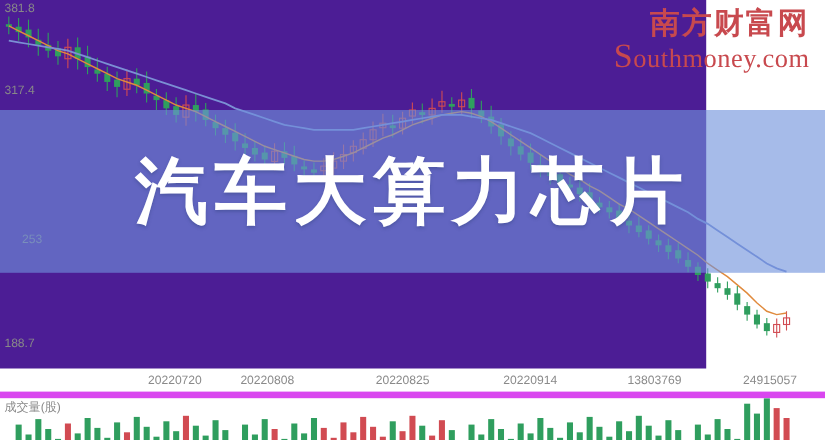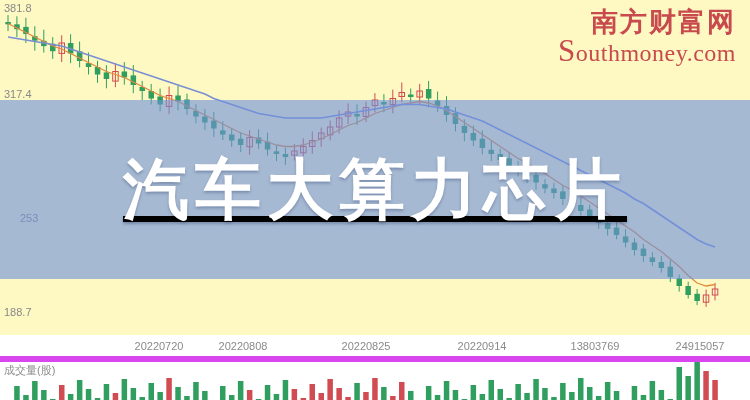--- a/index.html
+++ b/index.html
@@ -14,23 +14,23 @@
     overflow: hidden;
     background: #ffffff;
     font-family: "Liberation Sans", sans-serif;
   }
 
   
   #plot {
     position: absolute;
     left: 0;
     top: 0;
-    width: 750px;
+    width: 642px;
     height: 335px;
-    background: #fef9c3;
+    background: #4c1d95;
   }
   #plot svg { display: block; }
 
   
   .ylabel {
     position: absolute;
     left: 4px;
     font-size: 11px;
     color: #888888;
     letter-spacing: 0px;
@@ -71,27 +71,26 @@
     color: #8a8a8a;
     white-space: nowrap;
   }
 
   
   #banner {
     position: absolute;
     left: 0;
     top: 100px;
     width: 750px;
-    height: 179px;
+    height: 148px;
     background: rgba(112, 146, 219, 0.62);
     display: flex;
     align-items: center;
     justify-content: center;
     pointer-events: none;
-    text-decoration: underline;
   }
   #banner-title {
     color: #ffffff;
     font-size: 66px;
     font-weight: bold;
     letter-spacing: 6px;
     line-height: 1;
     text-shadow: 0 2px 3px rgba(40, 60, 110, 0.35);
     white-space: nowrap;
     font-family: "DejaVu Sans", sans-serif;
@@ -292,21 +291,21 @@
           <line x1="706.1" y1="289.6" x2="706.1" y2="306.9" stroke="#d14b52" stroke-width="1"></line>
           <rect x="703.3" y="295.0" width="5.5" height="7.2" fill="none" stroke="#d14b52" stroke-width="1"></rect>
           <line x1="715.0" y1="282.9" x2="715.0" y2="300.4" stroke="#d14b52" stroke-width="1"></line>
           <rect x="712.3" y="289.0" width="5.5" height="6.0" fill="none" stroke="#d14b52" stroke-width="1"></rect>
         </g>
       <path id="ma-short" fill="none" stroke="#e08a3c" stroke-width="1.3" d="M8.0,23.5 L16.9,28.0 L25.9,32.5 L34.8,37.0 L43.8,41.5 L52.7,46.0 L61.7,49.0 L70.6,53.5 L79.6,58.0 L88.5,62.5 L97.5,67.0 L106.4,71.5 L115.4,74.5 L124.3,77.5 L133.3,82.0 L142.2,86.5 L151.2,91.0 L160.1,95.5 L169.1,98.5 L178.0,101.5 L187.0,106.0 L195.9,110.5 L204.9,115.0 L213.8,119.5 L222.8,124.0 L231.7,128.5 L240.7,133.0 L249.6,136.0 L258.6,139.0 L267.5,142.0 L276.5,145.0 L285.4,146.5 L294.4,146.5 L303.3,145.0 L312.3,142.0 L321.2,139.0 L330.2,134.5 L339.1,130.0 L348.1,125.5 L357.0,122.5 L366.0,118.0 L374.9,113.5 L383.9,110.5 L392.8,107.5 L401.8,104.5 L410.7,103.0 L419.7,101.5 L428.6,103.0 L437.6,106.0 L446.5,110.5 L455.5,116.5 L464.4,122.5 L473.4,128.5 L482.3,134.5 L491.3,140.5 L500.2,146.5 L509.2,152.5 L518.1,158.5 L527.1,163.0 L536.0,169.0 L545.0,173.5 L553.9,179.5 L562.9,185.5 L571.8,190.0 L580.8,196.0 L589.7,202.0 L598.7,208.0 L607.6,214.0 L616.6,220.0 L625.5,226.0 L634.5,232.0 L643.4,239.5 L652.4,245.5 L661.3,251.5 L670.3,259.0 L679.2,266.5 L688.2,275.5 L697.1,283.0 L706.1,286.0 L715.0,284.5 "></path>
       <path id="ma-long" fill="none" stroke="#7b8fd4" stroke-width="1.6" d="M8.0,37.0 L16.9,38.5 L25.9,40.0 L34.8,41.5 L43.8,43.0 L52.7,44.5 L61.7,46.0 L70.6,49.0 L79.6,52.0 L88.5,55.0 L97.5,58.0 L106.4,61.0 L115.4,64.0 L124.3,67.0 L133.3,70.0 L142.2,73.0 L151.2,76.0 L160.1,79.0 L169.1,82.0 L178.0,85.0 L187.0,88.0 L195.9,91.0 L204.9,94.0 L213.8,98.5 L222.8,101.5 L231.7,104.5 L240.7,107.5 L249.6,110.5 L258.6,113.5 L267.5,115.0 L276.5,116.5 L285.4,118.0 L294.4,118.0 L303.3,118.0 L312.3,118.0 L321.2,118.0 L330.2,116.5 L339.1,115.0 L348.1,113.5 L357.0,112.0 L366.0,110.5 L374.9,109.0 L383.9,107.5 L392.8,106.0 L401.8,104.5 L410.7,104.5 L419.7,104.5 L428.6,106.0 L437.6,107.5 L446.5,109.0 L455.5,112.0 L464.4,115.0 L473.4,118.0 L482.3,121.0 L491.3,125.5 L500.2,130.0 L509.2,134.5 L518.1,139.0 L527.1,143.5 L536.0,148.0 L545.0,152.5 L553.9,157.0 L562.9,161.5 L571.8,166.0 L580.8,170.5 L589.7,175.0 L598.7,179.5 L607.6,184.0 L616.6,188.5 L625.5,193.0 L634.5,199.0 L643.4,203.5 L652.4,209.5 L661.3,215.5 L670.3,221.5 L679.2,227.5 L688.2,233.5 L697.1,239.5 L706.1,244.0 L715.0,247.0 "></path>
     </svg>
 
     <div class="ylabel" style="top:2px;">381.8</div>
-    <div class="ylabel" style="top:88px;">317.4</div>
+    <div class="ylabel" style="top:76px;">317.4</div>
     <div class="ylabel" style="top:212px;margin-left:16px;">253</div>
     <div class="ylabel" style="top:306px;">188.7</div>
   </div>
 
   <div class="xaxis" id="xaxis">
       <div class="xlabel" style="left: 119px; top: 6px; margin-left: 40px;">20220720</div>
       <div class="xlabel" style="left: 243px; top: 6px;">20220808</div>
       <div class="xlabel" style="left: 366px; top: 6px;">20220825</div>
       <div class="xlabel" style="left: 482px; top: 6px;">20220914</div>
       <div class="xlabel" style="left: 595px; top: 6px;">13803769</div>

